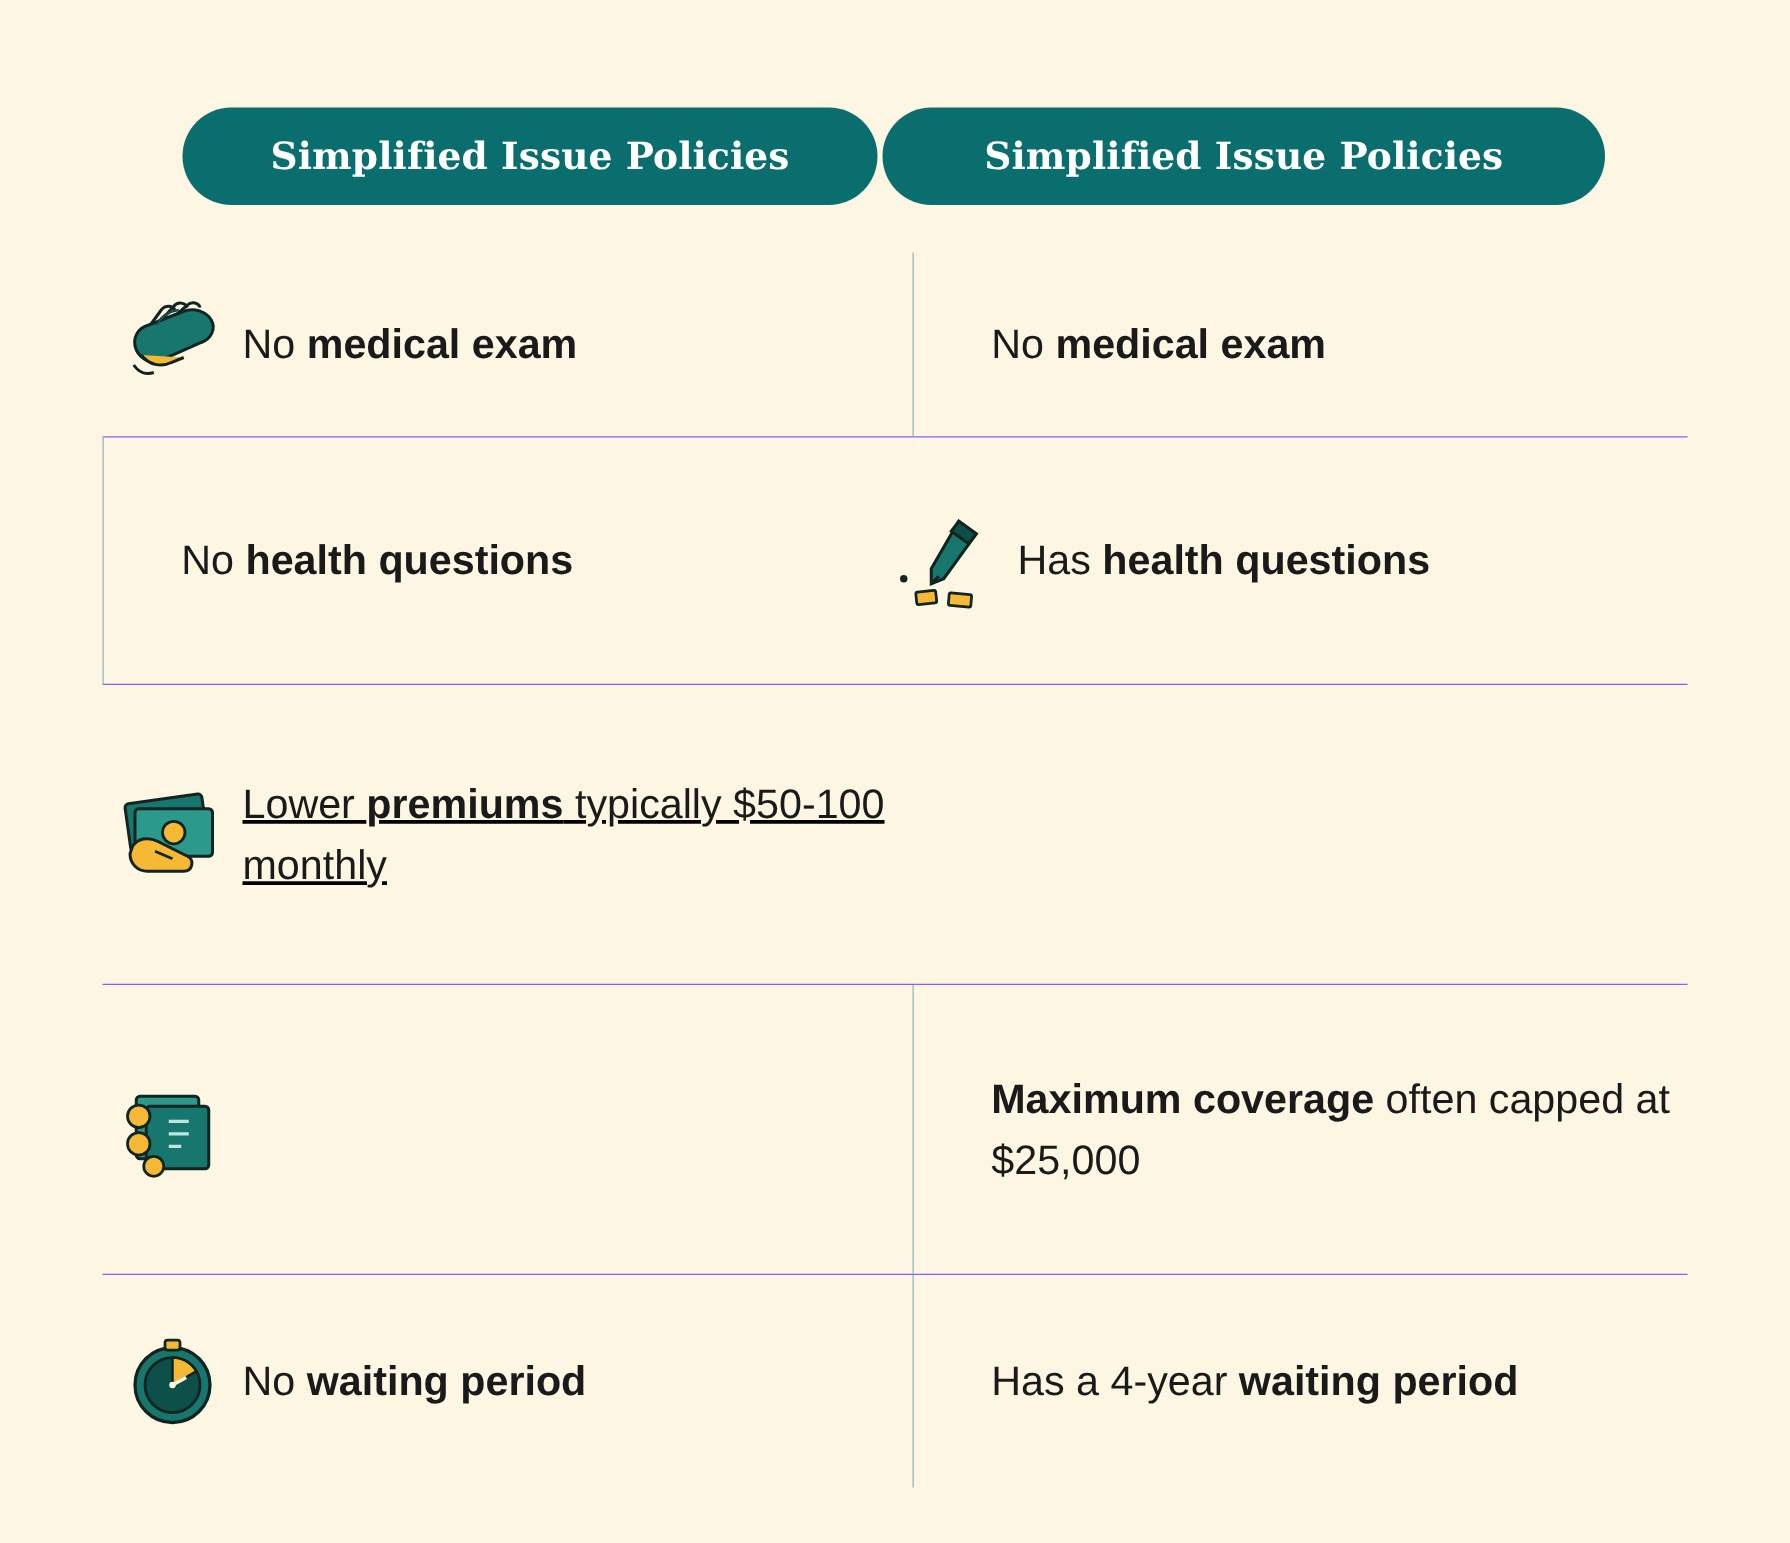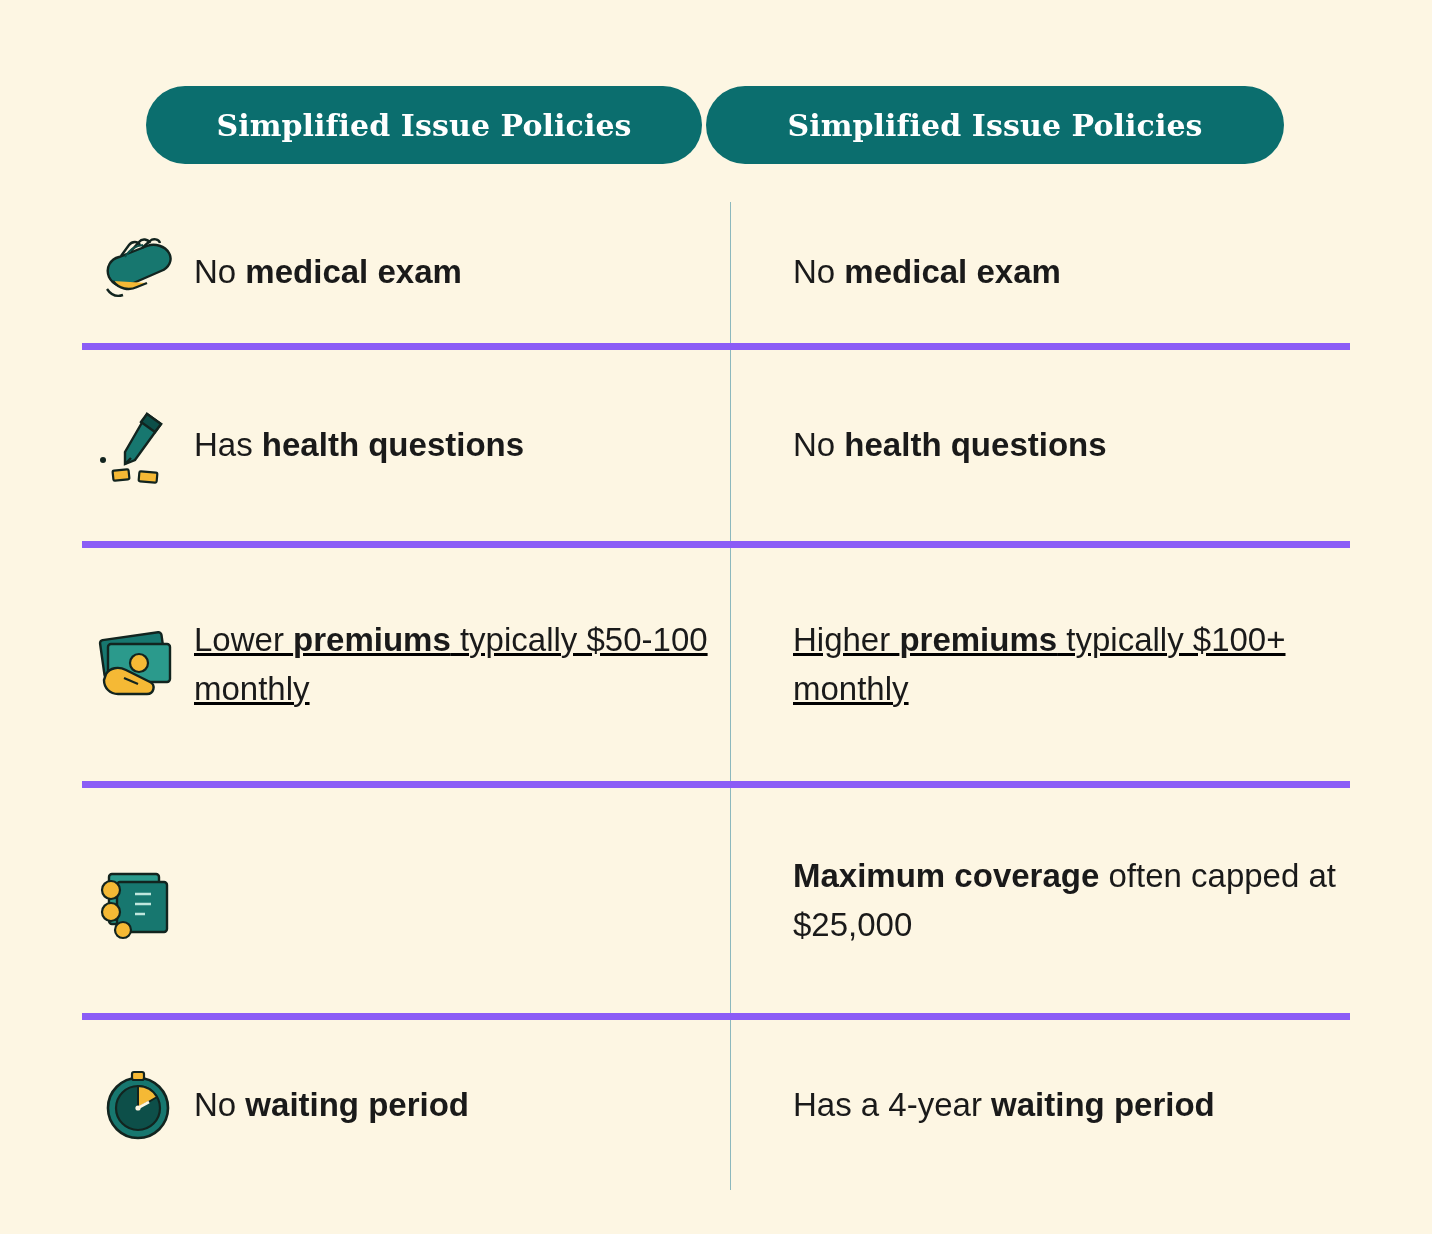--- a/index.html
+++ b/index.html
@@ -44,21 +44,21 @@
   
   .grid {
     position: relative;
     margin-top: 38px;
     padding: 0 82px 0 82px;
   }
 
   .row {
     display: flex;
     position: relative;
-    border-bottom: 7px solid #8b5cf6;
+    border-bottom: 1px solid #8b5cf6;
   }
   .row:last-child { border-bottom: none; }
 
   .cell {
     position: relative;
     display: flex;
     align-items: center;
     padding: 0;
   }
   .cell.left {
@@ -132,60 +132,55 @@
         </div>
       </div>
       <div class="cell right">
         <div class="text">
           <span>No </span><b>medical exam</b><span></span>
         </div>
       </div>
     </div>
 
     <div class="row r2">
+      <div class="cell right">
+        <div class="text">
+          <span>No </span><b>health questions</b><span></span>
+        </div>
+      </div>
       <div class="cell left">
         <div class="icon-slot">
           <svg width="86" height="80" viewBox="0 0 86 80">
             <path d="M52 8 L66 18 L40 54 L30 58 L30 46 Z" fill="#17776f" stroke="#12241f" stroke-width="2.4"></path>
             <path d="M52 8 L66 18 L60 26 L46 16 Z" fill="#0d4f49" stroke="#12241f" stroke-width="2.4"></path>
             <path d="M30 58 L36 52" stroke="#12241f" stroke-width="2.4"></path>
             <rect x="18" y="64" width="16" height="10" rx="1.5" fill="#f5b935" stroke="#12241f" stroke-width="2.2" transform="rotate(-6 26 69)"></rect>
             <rect x="44" y="66" width="18" height="10" rx="1.5" fill="#f5b935" stroke="#12241f" stroke-width="2.2" transform="rotate(5 53 71)"></rect>
             <circle cx="8" cy="54" r="3" fill="#12241f"></circle>
           </svg>
         </div>
         <div class="text">
           <span>Has </span><b>health questions</b><span></span>
         </div>
       </div>
-      <div class="cell right">
-        <div class="text">
-          <span>No </span><b>health questions</b><span></span>
-        </div>
-      </div>
     </div>
 
     <div class="row r3">
       <div class="cell left">
         <div class="icon-slot">
           <svg width="92" height="78" viewBox="0 0 92 78">
             <rect x="10" y="10" width="62" height="38" rx="3" fill="#17776f" stroke="#12241f" stroke-width="2.4" transform="rotate(-8 41 29)"></rect>
             <rect x="16" y="18" width="62" height="38" rx="3" fill="#2b9a8c" stroke="#12241f" stroke-width="2.4"></rect>
             <circle cx="47" cy="37" r="9" fill="#f5b935" stroke="#12241f" stroke-width="2.2"></circle>
             <path d="M14 48 C18 42 26 40 34 44 L58 56 C64 59 62 68 55 68 L26 68 C18 68 12 62 12 54 Z" fill="#f5b935" stroke="#12241f" stroke-width="2.4"></path>
             <path d="M32 52 L46 58" stroke="#12241f" stroke-width="2.2"></path>
           </svg>
         </div>
         <div class="text">
           <span>Lower </span><b>premiums</b><span> typically $50-100 monthly</span>
-        </div>
-      </div>
-      <div class="cell right">
-        <div class="text">
-          <span>Higher </span><b>premiums</b><span> typically $100+ monthly</span>
         </div>
       </div>
     </div>
 
     <div class="row r4">
       <div class="cell left">
         <div class="icon-slot">
           <svg width="86" height="82" viewBox="0 0 86 82">
             <rect x="14" y="14" width="50" height="50" rx="3" fill="#2b9a8c" stroke="#12241f" stroke-width="2.4"></rect>
             <rect x="22" y="22" width="50" height="50" rx="3" fill="#17776f" stroke="#12241f" stroke-width="2.4"></rect>

